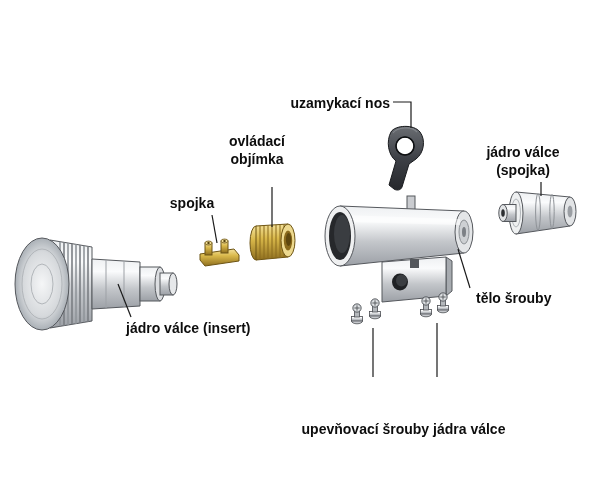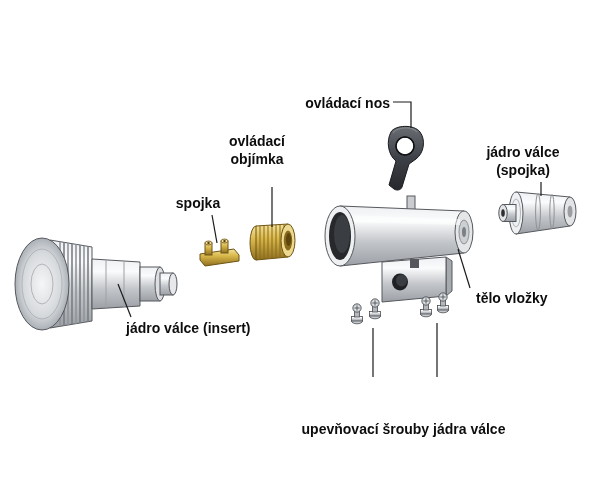--- a/index.html
+++ b/index.html
@@ -160,29 +160,29 @@
       <line x1="541" y1="182" x2="541" y2="196"></line>
       <line x1="272" y1="187" x2="272" y2="227"></line>
       <line x1="212" y1="215" x2="217" y2="243"></line>
       <line x1="118" y1="284" x2="131" y2="317"></line>
       <line x1="458" y1="249" x2="470" y2="288"></line>
       <line x1="373" y1="328" x2="373" y2="377"></line>
       <line x1="437" y1="323" x2="437" y2="377"></line>
     </g>
   </svg>
 
-  <div class="label t-right" style="left:270px; top:94px; width:120px;">ovládací nos</div>
+  <div class="label t-right" style="left:270px; top:94px; width:120px;">uzamykací nos</div>
 
   <div class="label t-center" style="left:472px; top:143px; width:102px;">jádro válce
 (spojka)</div>
 
   <div class="label t-center" style="left:207px; top:132px; width:100px;">ovládací
 objímka</div>
 
-  <div class="label t-center" style="left:158px; top:194px; width:80px;">spojka</div>
+  <div class="label t-center" style="left:152px; top:194px; width:80px;">spojka</div>
 
   <div class="label" style="left:126px; top:319px; width:170px;">jádro válce (insert)</div>
 
-  <div class="label" style="left:476px; top:289px; width:110px;">tělo vložky</div>
+  <div class="label" style="left:476px; top:289px; width:110px;">tělo šrouby</div>
 
   <div class="label t-center" style="left:286px; top:380px; width:235px;margin-top:40px;">upevňovací šrouby jádra válce</div>
 
 </div>
 
 </body></html>

